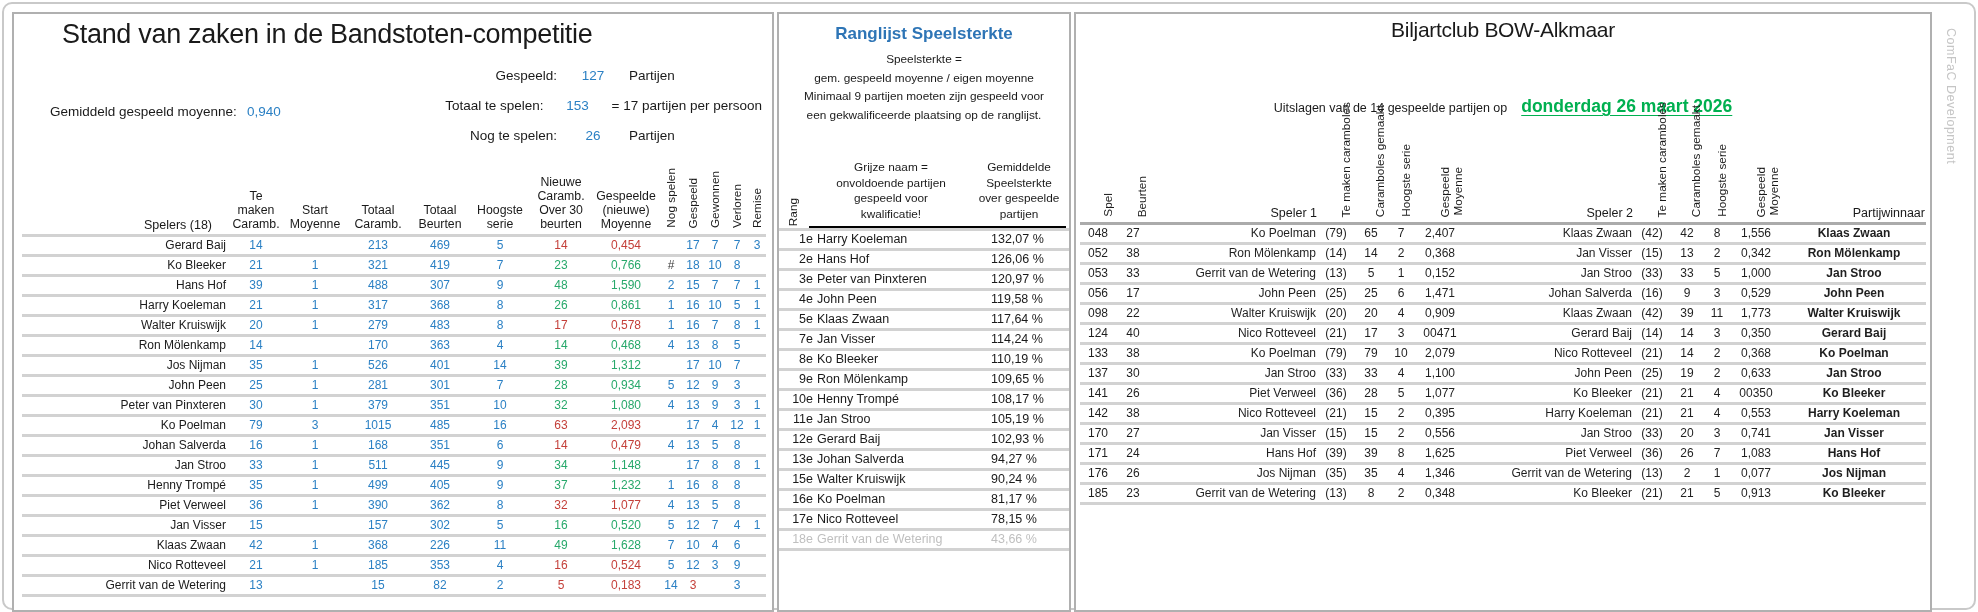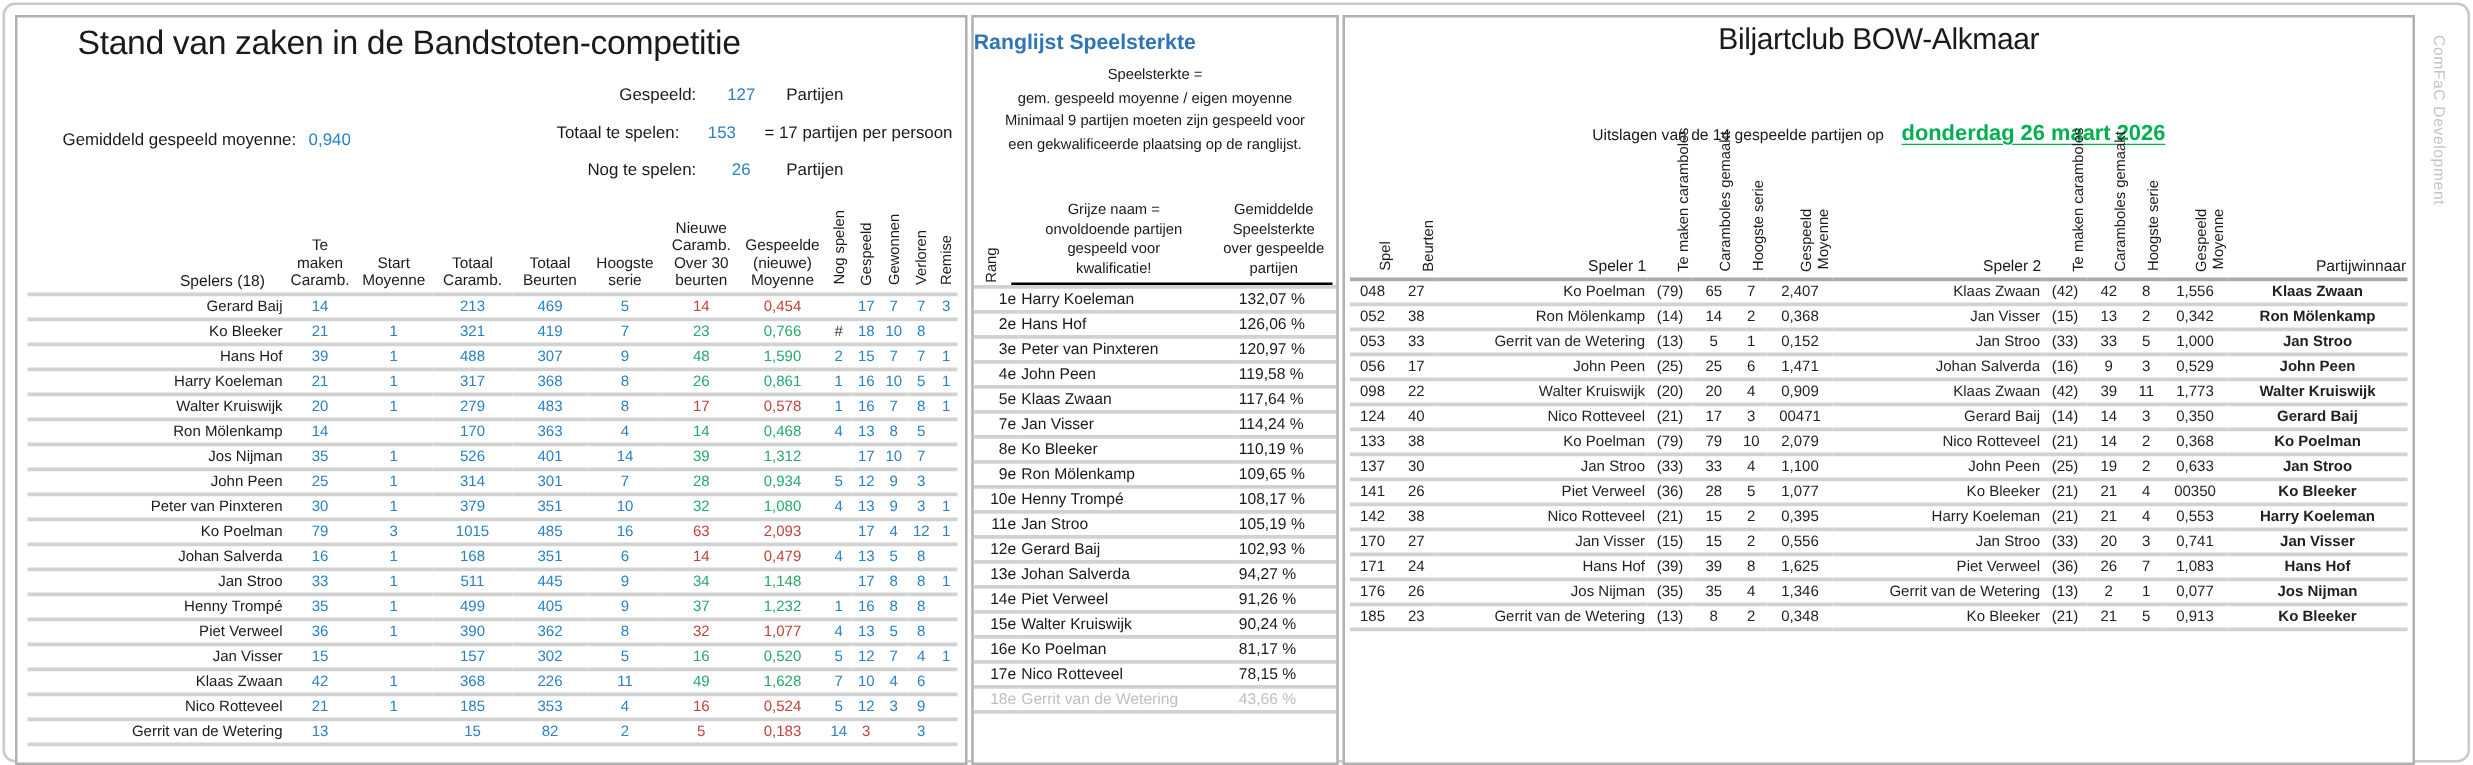--- a/index.html
+++ b/index.html
@@ -34,37 +34,37 @@
   #standings-table thead td.h-name{text-align:right;padding-right:16px;font-size:12.5px;}
   .vert{writing-mode:vertical-rl;transform:rotate(180deg);display:inline-block;
     white-space:nowrap;font-size:11.8px;line-height:13px;}
   .c-name{text-align:right;padding-right:6px;color:#1a1a1a;}
   .num{text-align:center;color:var(--blue,#2b80c4);}
   .pos{color:var(--pos,#27a86b);}
   .neg{color:var(--neg,#c4403a);}
   .dark{color:#3c3c3c;}
 
   
-  .m-title{position:absolute;left:0;right:0;top:10px;text-align:left;font-size:17px;
+  .m-title{position:absolute;left:0;right:0;top:10px;text-align:center;font-size:17px;
     font-weight:700;color:var(--title-blue,#2e75b6);}
   .m-desc{position:absolute;left:0;right:0;top:36px;}
   .desc-line{text-align:center;font-size:11.8px;line-height:18.5px;}
   .rang-vert{position:absolute;left:8px;top:152px;height:60px;display:flex;align-items:flex-end;}
   .grey-note{position:absolute;left:36px;top:146px;width:152px;text-align:center;font-size:11.8px;line-height:15.5px;}
   .value-note{position:absolute;left:192px;top:146px;width:96px;text-align:center;font-size:11.8px;line-height:15.5px;}
   .black-line{position:absolute;left:30px;right:3px;top:212px;height:2px;background:#000;}
   #ranking-table{position:absolute;left:0;top:214px;width:290px;}
   .r-rank{text-align:right;padding-right:5px;}
   .r-name{padding-left:9px;}
   .r-pct{padding-right:10px;}
   #ranking-table tbody td{font-size:12.5px;color:#1a1a1a;}
   tr.gray-row td{color:var(--gray,#bfbfbf) !important;}
 
   
-  .b-title{position:absolute;left:0;right:0;top:4px;text-align:center;font-size:24px;letter-spacing:-0.3px;}
+  .b-title{position:absolute;left:0;right:0;top:4px;text-align:center;font-size:21px;letter-spacing:-0.3px;}
   .b-sub{position:absolute;left:0;right:0;top:42px;display:flex;justify-content:center;
     align-items:baseline;gap:14px;margin-top:40px;}
   .b-sub-text{font-size:12.5px;}
   .b-date{font-size:17.5px;font-weight:700;color:var(--date-green,#00b050);
     text-decoration:underline;text-underline-offset:3px;cursor:pointer;}
   #results-table{position:absolute;left:4px;top:74px;width:846px;}
   #results-table thead td{height:132px;vertical-align:bottom;text-align:right;font-size:12.5px;
     padding:0 1px 2px 1px;border-bottom:3px solid #ababab;}
   #results-table tbody td{color:#1f1f1f;}
   .res-name{text-align:right;padding-right:8px;}
@@ -238,21 +238,21 @@
           <td class="num"></td>
           <td class="num">17</td>
           <td class="num">10</td>
           <td class="num">7</td>
           <td class="num"></td>
         </tr>
         <tr>
           <td class="c-name">John Peen</td>
           <td class="num">25</td>
           <td class="num">1</td>
-          <td class="num">314</td>
+          <td class="num">281</td>
           <td class="num">301</td>
           <td class="num">7</td>
           <td class="num pos">28</td>
           <td class="num pos">0,934</td>
           <td class="num">5</td>
           <td class="num">12</td>
           <td class="num">9</td>
           <td class="num">3</td>
           <td class="num"></td>
         </tr>
@@ -483,25 +483,20 @@
         </tr>
         <tr>
           <td class="r-rank">12e</td>
           <td class="r-name">Gerard Baij</td>
           <td class="r-pct">102,93 %</td>
         </tr>
         <tr>
           <td class="r-rank">13e</td>
           <td class="r-name">Johan Salverda</td>
           <td class="r-pct">94,27 %</td>
-        </tr>
-        <tr>
-          <td class="r-rank">14e</td>
-          <td class="r-name">Piet Verweel</td>
-          <td class="r-pct">91,26 %</td>
         </tr>
         <tr>
           <td class="r-rank">15e</td>
           <td class="r-name">Walter Kruiswijk</td>
           <td class="r-pct">90,24 %</td>
         </tr>
         <tr>
           <td class="r-rank">16e</td>
           <td class="r-name">Ko Poelman</td>
           <td class="r-pct">81,17 %</td>

